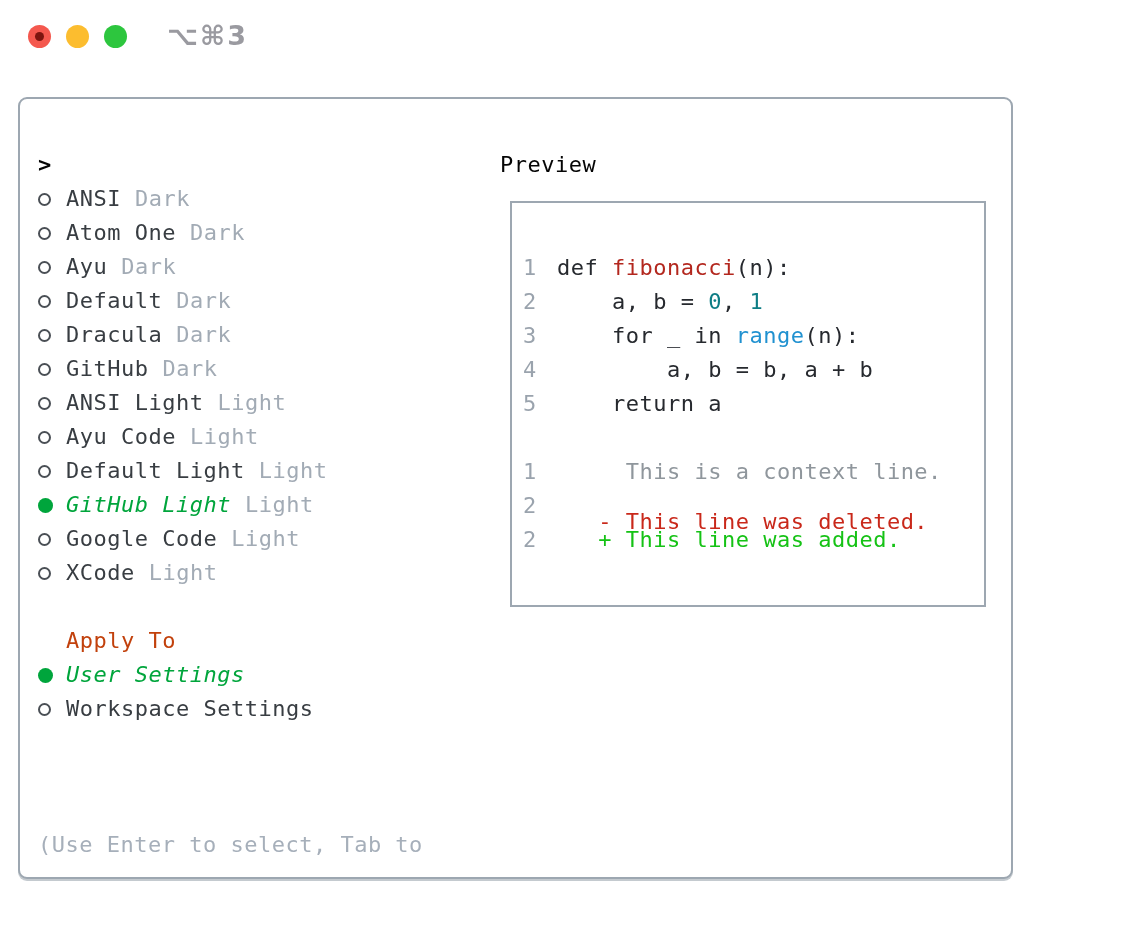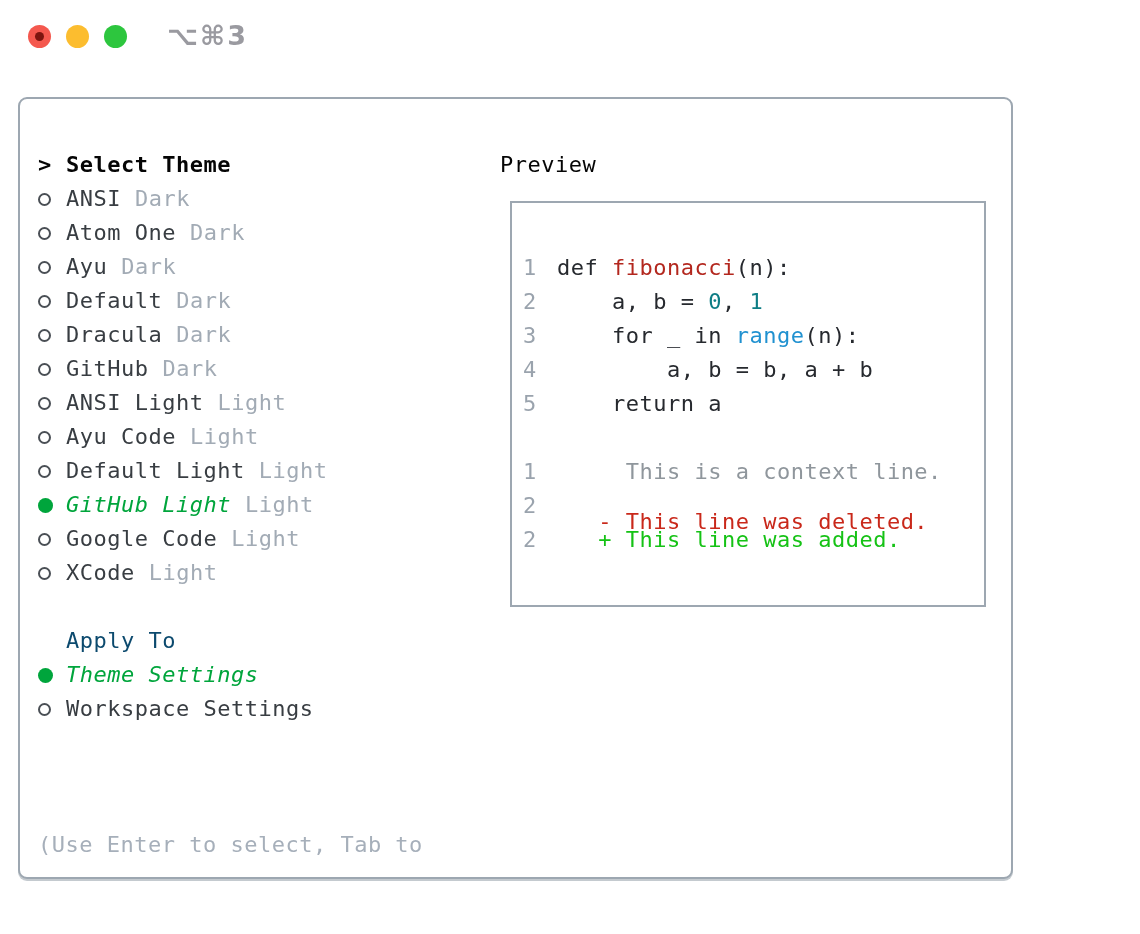--- a/index.html
+++ b/index.html
@@ -41,21 +41,21 @@
   .left-col{position:absolute;left:18px;top:49px;}
   .row{
     display:flex;align-items:center;height:34px;
     font-size:22px;line-height:34px;letter-spacing:.5px;
     color:var(--text-color,#383d42);white-space:pre;
   }
   .row.blank{height:34px;}
   .marker{width:28px;display:inline-flex;align-items:center;flex:0 0 28px;}
   .prompt{font-weight:bold;color:#050505;}
   .list-header{font-weight:bold;color:#050505;}
-  .apply-header{color:#0c4a6e;}
+  .apply-header{color:#c2410c;}
   .radio{
     box-sizing:border-box;width:13px;height:13px;border-radius:50%;
     border:2px solid #4a4f55;background:transparent;
   }
   .radio.on{
     width:15px;height:15px;border:none;
     background:var(--selection-green,#00a53c);
   }
   .name{}
   .selected .name{color:var(--selection-green,#00a53c);font-style:italic;}
@@ -102,21 +102,21 @@
       </span>
       <span class="light" style="background: rgb(252, 189, 47);"></span>
       <span class="light" style="background: rgb(45, 198, 62);"></span>
     </div>
   <div class="titlebar-title">⌥⌘3</div>
 
   <div class="panel">
 
     <div class="left-col">
       <div class="row">
-        <span class="marker prompt">&gt;</span><span class="list-header">Select Theme</span>
+        <span class="marker prompt">&gt;</span>
       </div>
 
       <div id="theme-list">
           <div class="row theme-row"><span class="marker"><span class="radio off"></span></span><span class="name">ANSI</span><span class="tag">Dark</span></div>
           <div class="row theme-row"><span class="marker"><span class="radio off"></span></span><span class="name">Atom One</span><span class="tag">Dark</span></div>
           <div class="row theme-row"><span class="marker"><span class="radio off"></span></span><span class="name">Ayu</span><span class="tag">Dark</span></div>
           <div class="row theme-row"><span class="marker"><span class="radio off"></span></span><span class="name">Default</span><span class="tag">Dark</span></div>
           <div class="row theme-row"><span class="marker"><span class="radio off"></span></span><span class="name">Dracula</span><span class="tag">Dark</span></div>
           <div class="row theme-row"><span class="marker"><span class="radio off"></span></span><span class="name">GitHub</span><span class="tag">Dark</span></div>
           <div class="row theme-row"><span class="marker"><span class="radio off"></span></span><span class="name">ANSI Light</span><span class="tag">Light</span></div>
@@ -127,21 +127,21 @@
           <div class="row theme-row"><span class="marker"><span class="radio off"></span></span><span class="name">XCode</span><span class="tag">Light</span></div>
         </div>
 
       <div class="row blank"></div>
 
       <div class="row">
         <span class="marker"></span><span class="apply-header">Apply To</span>
       </div>
 
       <div id="apply-list">
-          <div class="row theme-row selected"><span class="marker"><span class="radio on"></span></span><span class="name">Theme Settings</span></div>
+          <div class="row theme-row selected"><span class="marker"><span class="radio on"></span></span><span class="name">User Settings</span></div>
           <div class="row theme-row"><span class="marker"><span class="radio off"></span></span><span class="name">Workspace Settings</span></div>
         </div>
 
       <div class="row blank"></div>
 
       <div class="hint">
         <div>(Use Enter to select, Tab to</div>
         <div>change focus)</div>
       </div>
     </div>

